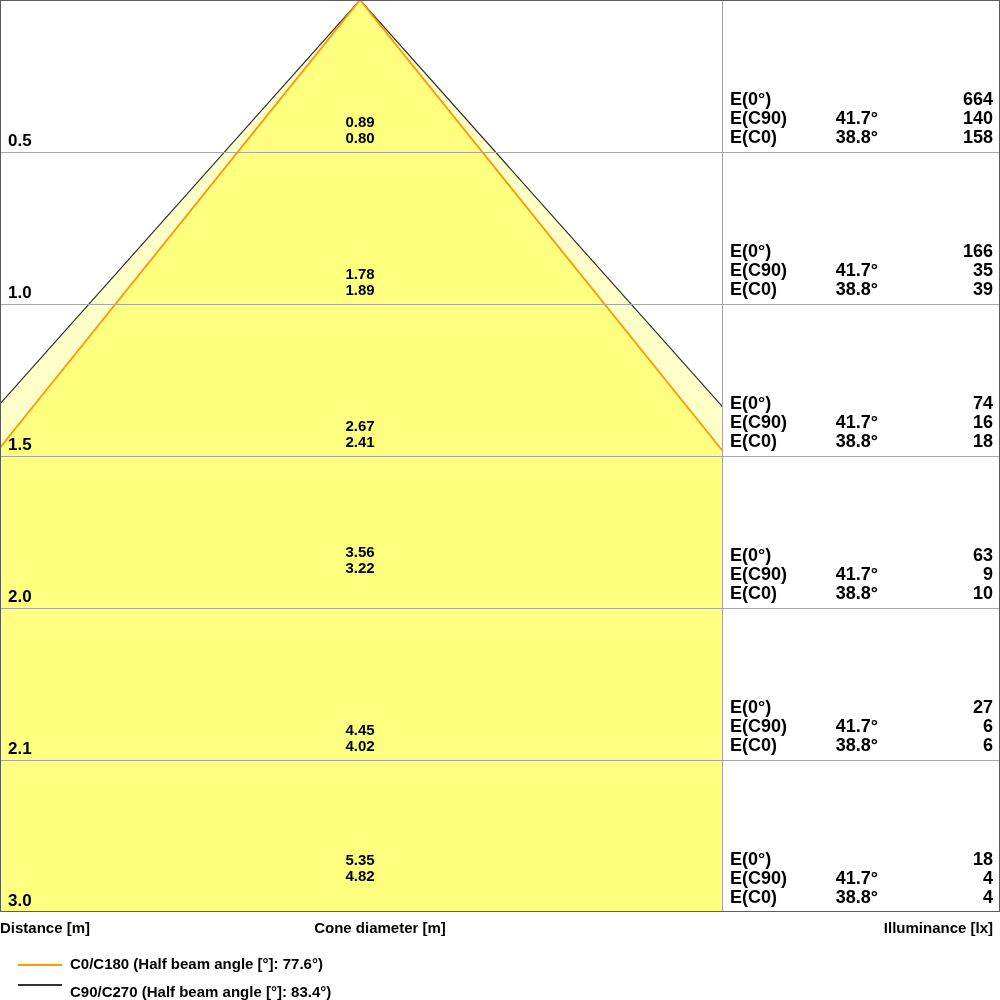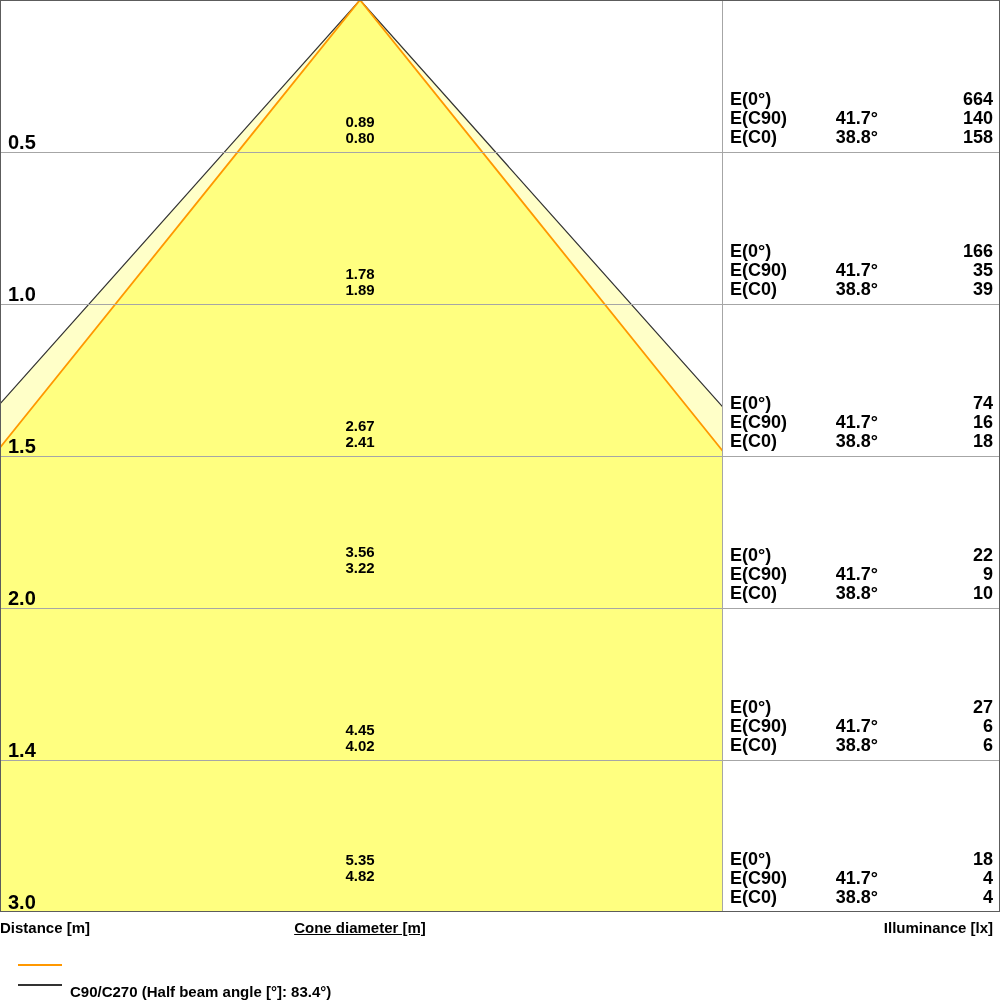--- a/index.html
+++ b/index.html
@@ -2,31 +2,31 @@
 <html><head>
 <meta charset="utf-8">
 <style>
   html,body{margin:0;padding:0;background:#fff;}
   .page{position:relative;width:1000px;height:1000px;background:#fff;
         font-family:"Liberation Sans",sans-serif;font-weight:bold;color:#000;overflow:hidden;}
   .cone-svg{position:absolute;left:0;top:0;width:722px;height:912px;}
   .gridline{position:absolute;left:0;width:1000px;height:1px;background:#A6A6A6;z-index:3;}
   .divider{position:absolute;left:722px;top:0;width:1px;height:912px;background:#A6A6A6;z-index:3;}
   .chart-border{position:absolute;left:0;top:0;width:998px;height:910px;border:1px solid #5c5c5c;z-index:4;pointer-events:none;}
-  .dlabel{position:absolute;left:8px;font-size:20px;z-index:5;}
+  .dlabel{position:absolute;left:8px;font-size:17px;z-index:5;}
   .clabel{position:absolute;left:360px;transform:translateX(-50%);text-align:center;
           font-size:15px;line-height:16px;z-index:5;}
   .trow{position:absolute;left:730px;width:263px;z-index:5;}
   .tline{position:relative;height:19px;font-size:18px;line-height:19px;}
   .t-lbl{position:absolute;left:0;top:0;}
   .t-ang{position:absolute;right:115px;top:0;}
   .t-val{position:absolute;right:0;top:0;}
   .axis-label{position:absolute;top:919px;font-size:15px;z-index:5;}
   .axis-distance{left:0;}
-  .axis-cone{left:360px;transform:translateX(-50%);text-decoration:underline;}
+  .axis-cone{left:380px;transform:translateX(-50%);}
   .axis-illum{right:7px;}
   .legend-swatch{position:absolute;left:18px;width:44px;height:2px;z-index:5;}
   .legend-label{position:absolute;left:70px;font-size:15px;line-height:20px;z-index:5;}
   .sw-c0{top:964px;background:#FF9800;}
   .sw-c90{top:984px;background:#333333;}
   .lg-c0{top:954px;}
   .lg-c90{top:974px;margin-top:8px;}
 </style>
 </head>
 <body>
@@ -43,21 +43,21 @@
   <div class="gridline" style="top:456px"></div>
   <div class="gridline" style="top:608px"></div>
   <div class="gridline" style="top:760px"></div>
   <div class="divider"></div>
   <div class="chart-border"></div>
 
   <div class="dlabel" style="top:131px">0.5</div>
   <div class="dlabel" style="top:283px">1.0</div>
   <div class="dlabel" style="top:435px">1.5</div>
   <div class="dlabel" style="top:587px">2.0</div>
-  <div class="dlabel" style="top:739px">1.4</div>
+  <div class="dlabel" style="top:739px">2.1</div>
   <div class="dlabel" style="top:891px">3.0</div>
 
   <div class="clabel" style="top:114px">
     <div>0.89</div>
     <div>0.80</div>
   </div>
   <div class="clabel" style="top:266px">
     <div>1.78</div>
     <div>1.89</div>
   </div>
@@ -126,21 +126,21 @@
     <div class="tline">
         <span class="t-lbl">E(C0)</span>
         <span class="t-ang">38.8°</span>
         <span class="t-val">18</span>
       </div>
   </div>
   <div class="trow" style="top:546px">
     <div class="tline">
         <span class="t-lbl">E(0°)</span>
         <span class="t-ang"></span>
-        <span class="t-val">22</span>
+        <span class="t-val">63</span>
       </div>
     <div class="tline">
         <span class="t-lbl">E(C90)</span>
         <span class="t-ang">41.7°</span>
         <span class="t-val">9</span>
       </div>
     <div class="tline">
         <span class="t-lbl">E(C0)</span>
         <span class="t-ang">38.8°</span>
         <span class="t-val">10</span>
@@ -179,16 +179,17 @@
         <span class="t-ang">38.8°</span>
         <span class="t-val">4</span>
       </div>
   </div>
 
   <div class="axis-label axis-distance">Distance [m]</div>
   <div class="axis-label axis-cone">Cone diameter [m]</div>
   <div class="axis-label axis-illum">Illuminance [lx]</div>
 
   <div class="legend-swatch sw-c0"></div>
+  <div class="legend-label lg-c0">C0/C180 (Half beam angle [°]: 77.6°)</div>
   <div class="legend-swatch sw-c90"></div>
   <div class="legend-label lg-c90">C90/C270 (Half beam angle [°]: 83.4°)</div>
 
 </div>
 
 </body></html>

